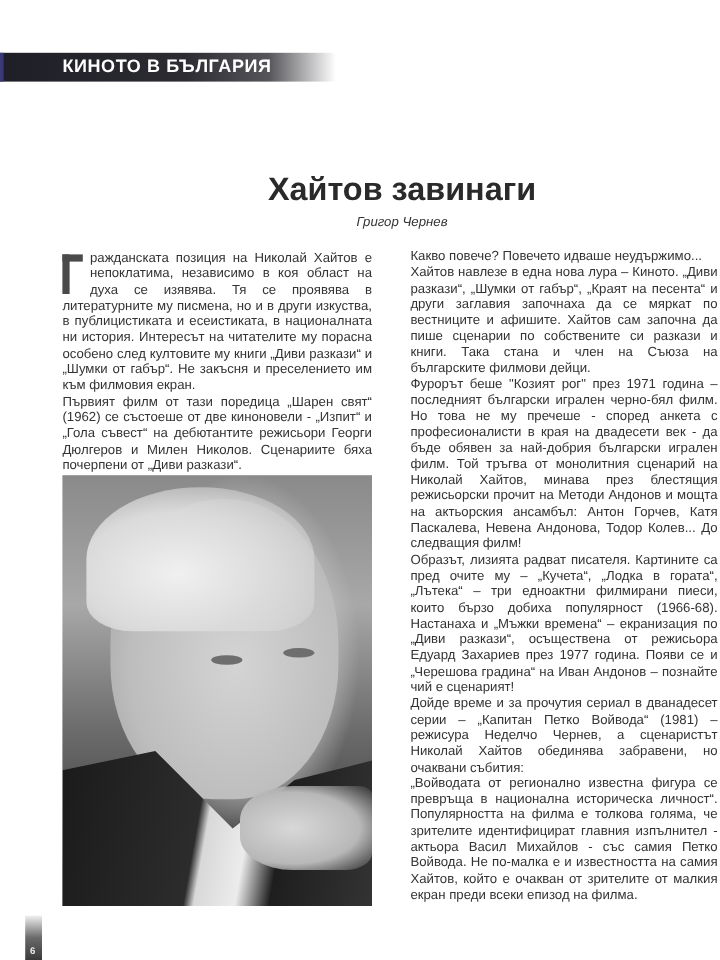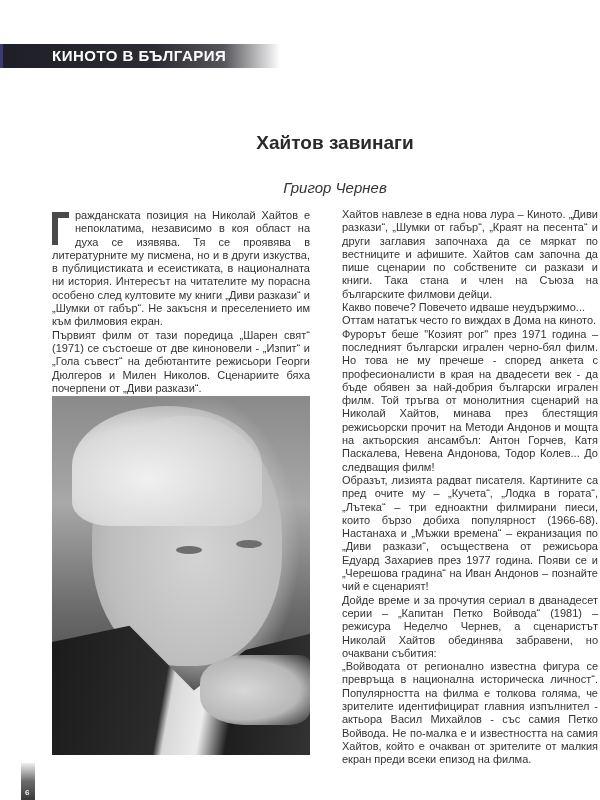--- a/index.html
+++ b/index.html
@@ -13,26 +13,26 @@
     margin-top: 44px;
   }
   .header-accent {
     position: absolute; left: 0; top: 0; width: 3px; height: 24px; background: #3a3a78;
   }
   .header-title {
     position: absolute; left: 52px; top: 3px; color: #ffffff; font-weight: bold;
     font-size: 15px; letter-spacing: 0.5px; line-height: 18px;
   }
   .title {
-    position: absolute; left: 0; right: 0; top: 132px; text-align: center;
-    font-size: 19px; font-weight: bold; color: #2a2a2a; padding-left: 70px; box-sizing: border-box;
+    position: absolute; left: 0; right: 0; top: 143px; text-align: center;
+    font-size: 27px; font-weight: bold; color: #2a2a2a; padding-left: 70px; box-sizing: border-box;
   }
   .byline {
     position: absolute; left: 0; right: 0; top: 179px; text-align: center;
-    font-size: 15px; font-style: italic; color: #333; padding-left: 70px; box-sizing: border-box;
+    font-size: 11px; font-style: italic; color: #333; padding-left: 70px; box-sizing: border-box;
   }
   .col { position: absolute; font-size: 11px; line-height: 13.3px; color: #333; text-align: justify; }
   .col p { margin: 0; text-indent: 0; }
   .col-left { left: 52px; top: 209px; width: 258px; }
   .col-right { left: 342px; top: 208px; width: 256px; }
   .dropcap {
     float: left; width: 17px; height: 33px; margin: 3px 6px 0 0;
     border-top: 6px solid #4a4a4a; border-left: 6px solid #4a4a4a; box-sizing: border-box;
   }
   .photo {
@@ -73,36 +73,35 @@
 <div class="header-bar">
   <div class="header-accent"></div>
   <div class="header-title">КИНОТО В БЪЛГАРИЯ</div>
 </div>
 
 <div class="title">Хайтов завинаги</div>
 <div class="byline">Григор Чернев</div>
 
 <div class="col col-left">
   <p><span class="dropcap"></span><span>ражданската позиция на Николай Хайтов е непоклатима, независимо в коя област на духа се изявява. Тя се проявява в литературните му писмена, но и в други изкуства, в публицистиката и есеистиката, в националната ни история. Интересът на читателите му порасна особено след култовите му книги „Диви разкази“ и „Шумки от габър“. Не закъсня и преселението им към филмовия екран.</span></p>
-  <p>Първият филм от тази поредица „Шарен свят“ (1971) се състоеше от две киноновели - „Изпит“ и „Гола съвест“ на дебютантите режисьори Георги Дюлгеров и Милен Николов. Сценариите бяха почерпени от „Диви разкази“.</p>
+  <p>Първият филм от тази поредица „Шарен свят“ (1962) се състоеше от две киноновели - „Изпит“ и „Гола съвест“ на дебютантите режисьори Георги Дюлгеров и Милен Николов. Сценариите бяха почерпени от „Диви разкази“.</p>
 </div>
 
 <div class="photo">
   <div class="face"></div>
   <div class="hair"></div>
   <div class="eye" style="left:124px; top:150px;"></div>
   <div class="eye" style="left:184px; top:144px;"></div>
   <div class="coat"></div>
   <div class="hand"></div>
 </div>
 
 <div class="col col-right">
+  <p>Какво повече? Повечето идваше неудържимо...</p>
   <p>Хайтов навлезе в една нова лура – Киното. „Диви разкази“, „Шумки от габър“, „Краят на песента“ и други заглавия започнаха да се мяркат по вестниците и афишите. Хайтов сам започна да пише сценарии по собствените си разкази и книги. Така стана и член на Съюза на българските филмови дейци.</p>
-  <p>Какво повече? Повечето идваше неудържимо...</p>
-  <p>Оттам нататък често го виждах в Дома на киното.</p>
   <p>Фурорът беше "Козият рог" през 1971 година – последният български игрален черно-бял филм. Но това не му пречеше - според анкета с професионалисти в края на двадесети век - да бъде обявен за най-добрия български игрален филм. Той тръгва от монолитния сценарий на Николай Хайтов, минава през блестящия режисьорски прочит на Методи Андонов и мощта на актьорския ансамбъл: Антон Горчев, Катя Паскалева, Невена Андонова, Тодор Колев... До следващия филм!</p>
   <p>Образът, лизията радват писателя. Картините са пред очите му – „Кучета“, „Лодка в гората“, „Лътека“ – три едноактни филмирани пиеси, които бързо добиха популярност (1966-68). Настанаха и „Мъжки времена“ – екранизация по „Диви разкази“, осъществена от режисьора Едуард Захариев през 1977 година. Появи се и „Черешова градина“ на Иван Андонов – познайте чий е сценарият!</p>
   <p>Дойде време и за прочутия сериал в дванадесет серии – „Капитан Петко Войвода“ (1981) – режисура Неделчо Чернев, а сценаристът Николай Хайтов обединява забравени, но очаквани събития:</p>
   <p>„Войводата от регионално известна фигура се превръща в национална историческа личност“. Популярността на филма е толкова голяма, че зрителите идентифицират главния изпълнител - актьора Васил Михайлов - със самия Петко Войвода. Не по-малка е и известността на самия Хайтов, който е очакван от зрителите от малкия екран преди всеки епизод на филма.</p>
 </div>
 
 <div class="page-tab"></div>
 <div class="page-num">6</div>
 
 </body></html>

